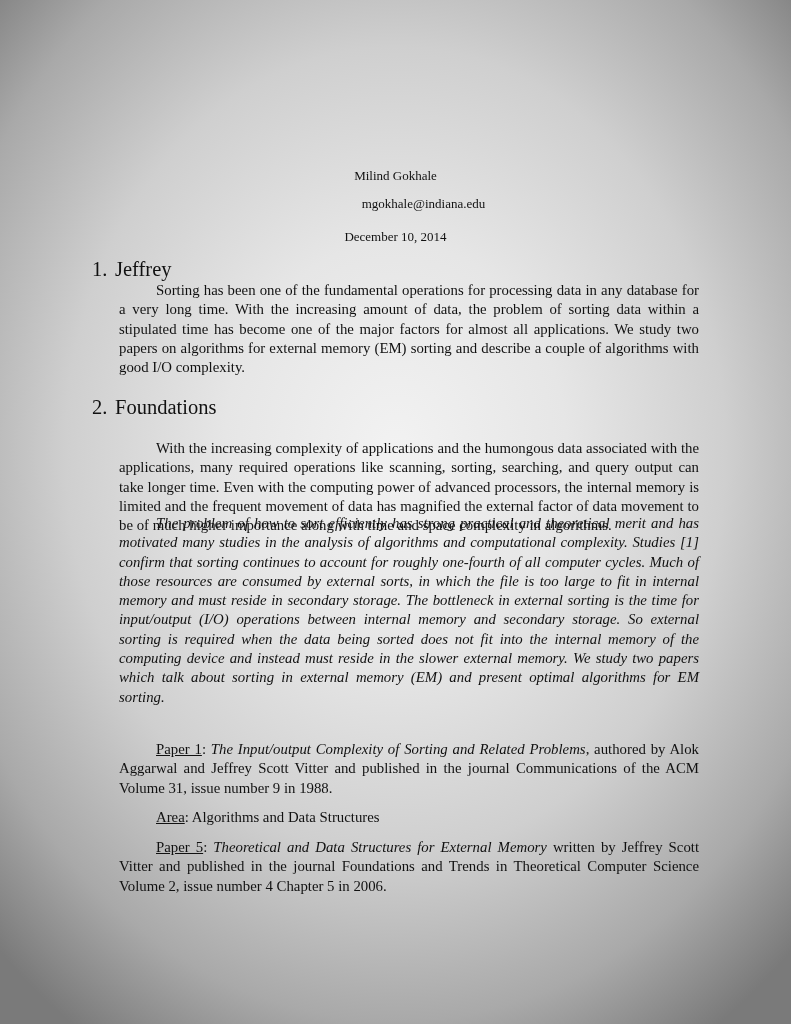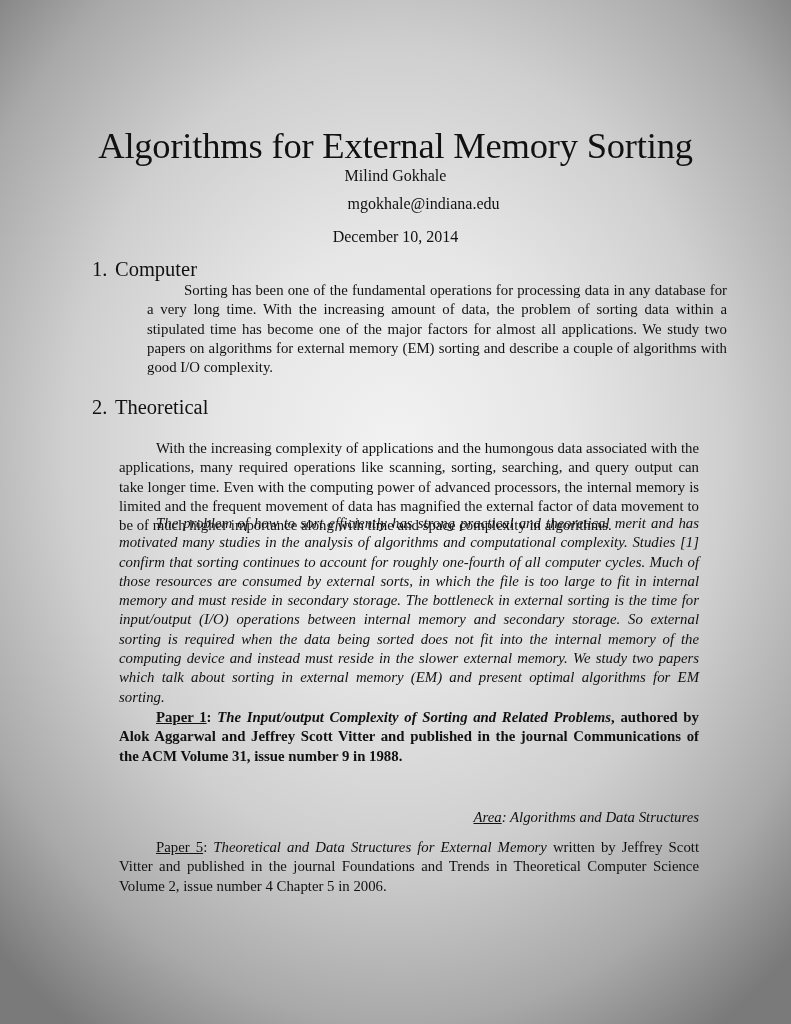--- a/index.html
+++ b/index.html
@@ -10,58 +10,57 @@
     font-family: "Liberation Serif", serif;
     color: #111;
     position: relative;
   }
   .page { position: absolute; left: 0; top: 0; width: 791px; height: 1024px; }
   .title {
     position: absolute; left: 0; width: 791px; top: 124px;
     text-align: center; font-size: 36.5px; line-height: 44px; margin: 0; font-weight: normal;
     letter-spacing: -0.2px;
   }
-  .meta { position: absolute; left: 0; width: 791px; text-align: center; font-size: 16px; line-height: 18px; }
+  .meta { position: absolute; left: 0; width: 791px; text-align: center; font-size: 13px; line-height: 18px; }
   .author { top: 167px; }
   .email { top: 195px; margin-left: 28px; }
   .date { top: 228px; }
   .h2 {
     position: absolute; left: 92px; font-size: 20.5px; line-height: 24px; margin: 0; font-weight: normal;
   }
   .h2 .num { display: inline-block; width: 23px; }
   .h-abstract { top: 257px; }
   .h-intro { top: 395px; }
   .para {
     position: absolute; left: 119px; width: 580px;
     font-size: 14.8px; line-height: 19.3px; text-align: justify; text-indent: 37px; margin: 0;
     hyphens: none;
   }
-  .p-abstract { top: 281px; margin-left: 28px; }
+  .p-abstract { top: 281px; }
   .p-intro1 { top: 419px; margin-top: 20px; }
   .p-intro2 { top: 514px; font-style: italic; }
-  .p-paper1 { top: 708px; font-weight: bold; }
-  .p-area1 { top: 808px; text-align: right; font-style: italic; }
+  .p-paper1 { top: 740px; }
+  .p-area1 { top: 808px; text-align: left; }
   .p-paper2 { top: 838px; }
   .p-area2 { top: 896px; text-align: left; }
   .ul { text-decoration: underline; }
   .it { font-style: italic; }
 </style>
 </head>
 <body>
 
 <div class="page">
-  <h1 class="title">Algorithms for External Memory Sorting</h1>
   <div class="meta author">Milind Gokhale</div>
   <div class="meta email">mgokhale@indiana.edu</div>
   <div class="meta date">December 10, 2014</div>
 
-  <h2 class="h2 h-abstract"><span class="num">1.</span><span>Computer</span></h2>
+  <h2 class="h2 h-abstract"><span class="num">1.</span><span>Jeffrey</span></h2>
   <p class="para p-abstract">Sorting has been one of the fundamental operations for processing data in any database for a very long time. With the increasing amount of data, the problem of sorting data within a stipulated time has become one of the major factors for almost all applications. We study two papers on algorithms for external memory (EM) sorting and describe a couple of algorithms with good I/O complexity.</p>
 
-  <h2 class="h2 h-intro"><span class="num">2.</span><span>Theoretical</span></h2>
+  <h2 class="h2 h-intro"><span class="num">2.</span><span>Foundations</span></h2>
   <p class="para p-intro1">With the increasing complexity of applications and the humongous data associated with the applications, many required operations like scanning, sorting, searching, and query output can take longer time. Even with the computing power of advanced processors, the internal memory is limited and the frequent movement of data has magnified the external factor of data movement to be of much higher importance along with time and space complexity in algorithms.</p>
   <p class="para p-intro2">The problem of how to sort efficiently has strong practical and theoretical merit and has motivated many studies in the analysis of algorithms and computational complexity. Studies [1] confirm that sorting continues to account for roughly one-fourth of all computer cycles. Much of those resources are consumed by external sorts, in which the file is too large to fit in internal memory and must reside in secondary storage. The bottleneck in external sorting is the time for input/output (I/O) operations between internal memory and secondary storage. So external sorting is required when the data being sorted does not fit into the internal memory of the computing device and instead must reside in the slower external memory. We study two papers which talk about sorting in external memory (EM) and present optimal algorithms for EM sorting.</p>
 
   <p class="para p-paper1"><span class="ul">Paper 1</span><span>: </span><span class="it">The Input/output Complexity of Sorting and Related Problems</span><span>, authored by Alok Aggarwal and Jeffrey Scott Vitter and published in the journal Communications of the ACM Volume 31, issue number 9 in 1988.</span></p>
   <p class="para p-area1"><span class="ul">Area</span><span>: </span><span>Algorithms and Data Structures</span></p>
 
   <p class="para p-paper2"><span class="ul">Paper 5</span><span>: </span><span class="it">Theoretical and Data Structures for External Memory</span><span> written by Jeffrey Scott Vitter and published in the journal Foundations and Trends in Theoretical Computer Science Volume 2, issue number 4 Chapter 5 in 2006.</span></p>
 </div>
 
 </body></html>

